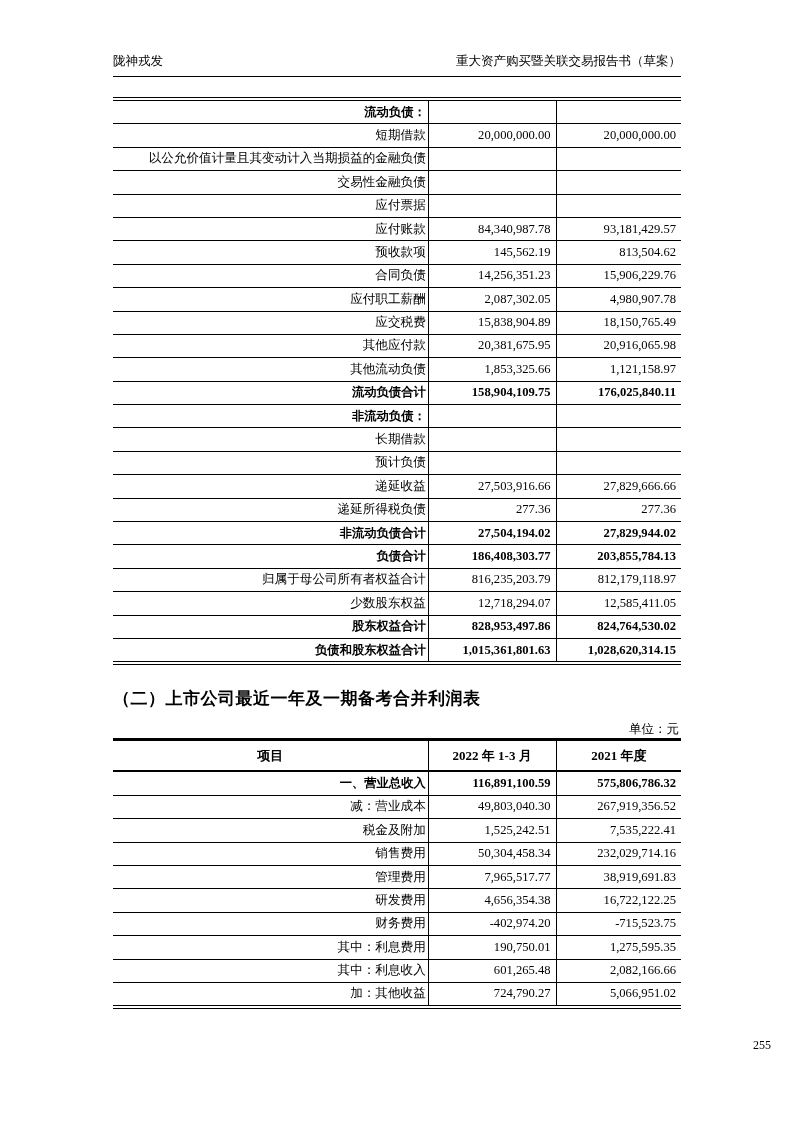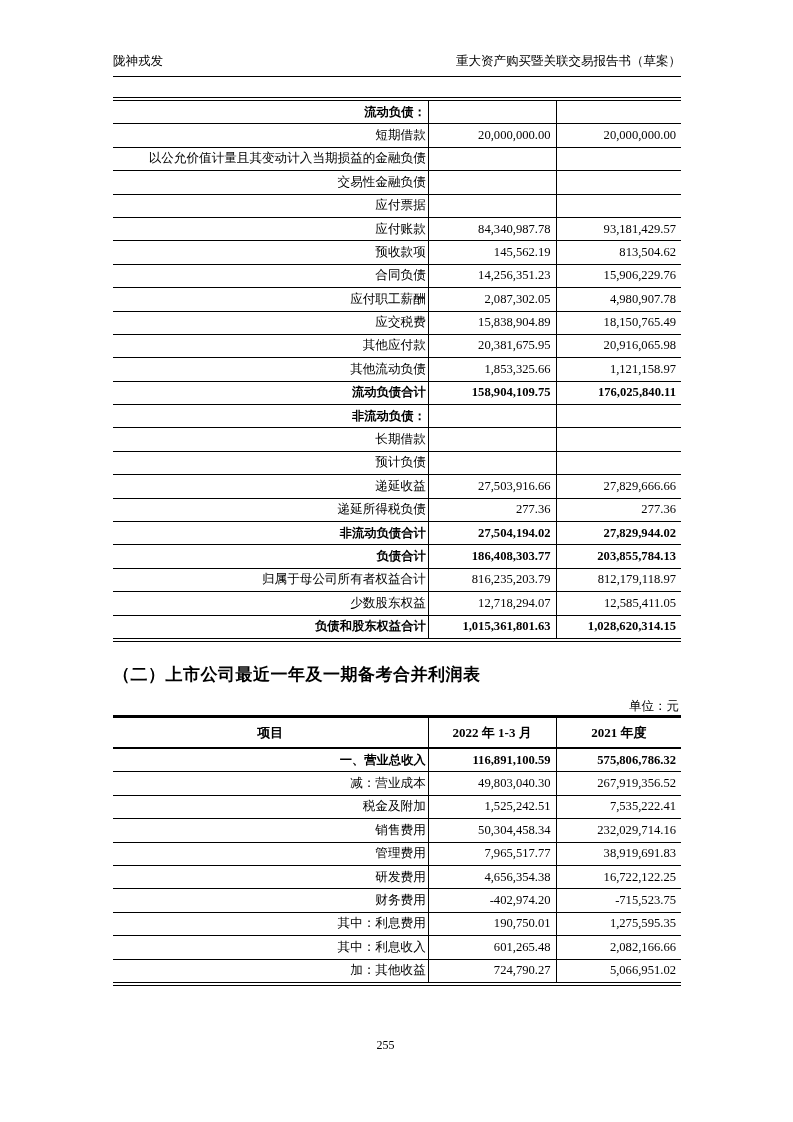--- a/index.html
+++ b/index.html
@@ -25,27 +25,27 @@
   .income th{height:27px;border-bottom:2px solid #000;font-weight:bold;text-align:center;font-size:13px;}
   td.lbl{text-align:right;padding:0 2px 0 5px;}
   td.num,th.vline{border-left:1px solid #000;}
   td.num{text-align:right;padding:0 5px 0 2px;}
   tr.bold td{font-weight:bold;}
   tr.bold td.lbl{font-family:"Liberation Sans","DejaVu Sans",sans-serif;font-size:12.3px;}
   td.ind1{padding-left:33px;}
   td.ind2{padding-left:47px;}
   
   .section-title{
-    margin:22px 0 0 0;font-family:Liberation Mono, monospace;
+    margin:22px 0 0 0;font-family:Liberation Sans, sans-serif;
     font-weight:bold;font-size:17px;line-height:24px;letter-spacing:0.5px;
   }
   .unit-label{margin-top:10px;text-align:right;font-size:12.5px;line-height:16px;padding-right:2px;}
   
   .page-number{
-    position:absolute;top:1038px;left:0;width:100%;text-align:center;
+    position:absolute;top:1038px;left:0;width:100%;text-align:right;
     font-size:12px;color:#000;
   }
 </style>
 </head>
 <body>
 
 <div class="page">
   <div class="content">
 
     <div class="doc-header">
@@ -162,20 +162,25 @@
           </tr>
           <tr>
             <td class="lbl">归属于母公司所有者权益合计</td>
             <td class="num">816,235,203.79</td>
             <td class="num">812,179,118.97</td>
           </tr>
           <tr>
             <td class="lbl">少数股东权益</td>
             <td class="num">12,718,294.07</td>
             <td class="num">12,585,411.05</td>
+          </tr>
+          <tr class="bold">
+            <td class="lbl">股东权益合计</td>
+            <td class="num">828,953,497.86</td>
+            <td class="num">824,764,530.02</td>
           </tr>
           <tr class="bold">
             <td class="lbl">负债和股东权益合计</td>
             <td class="num">1,015,361,801.63</td>
             <td class="num">1,028,620,314.15</td>
           </tr>
         </tbody>
     </table>
 
     <h2 class="section-title">（二）上市公司最近一年及一期备考合并利润表</h2>

